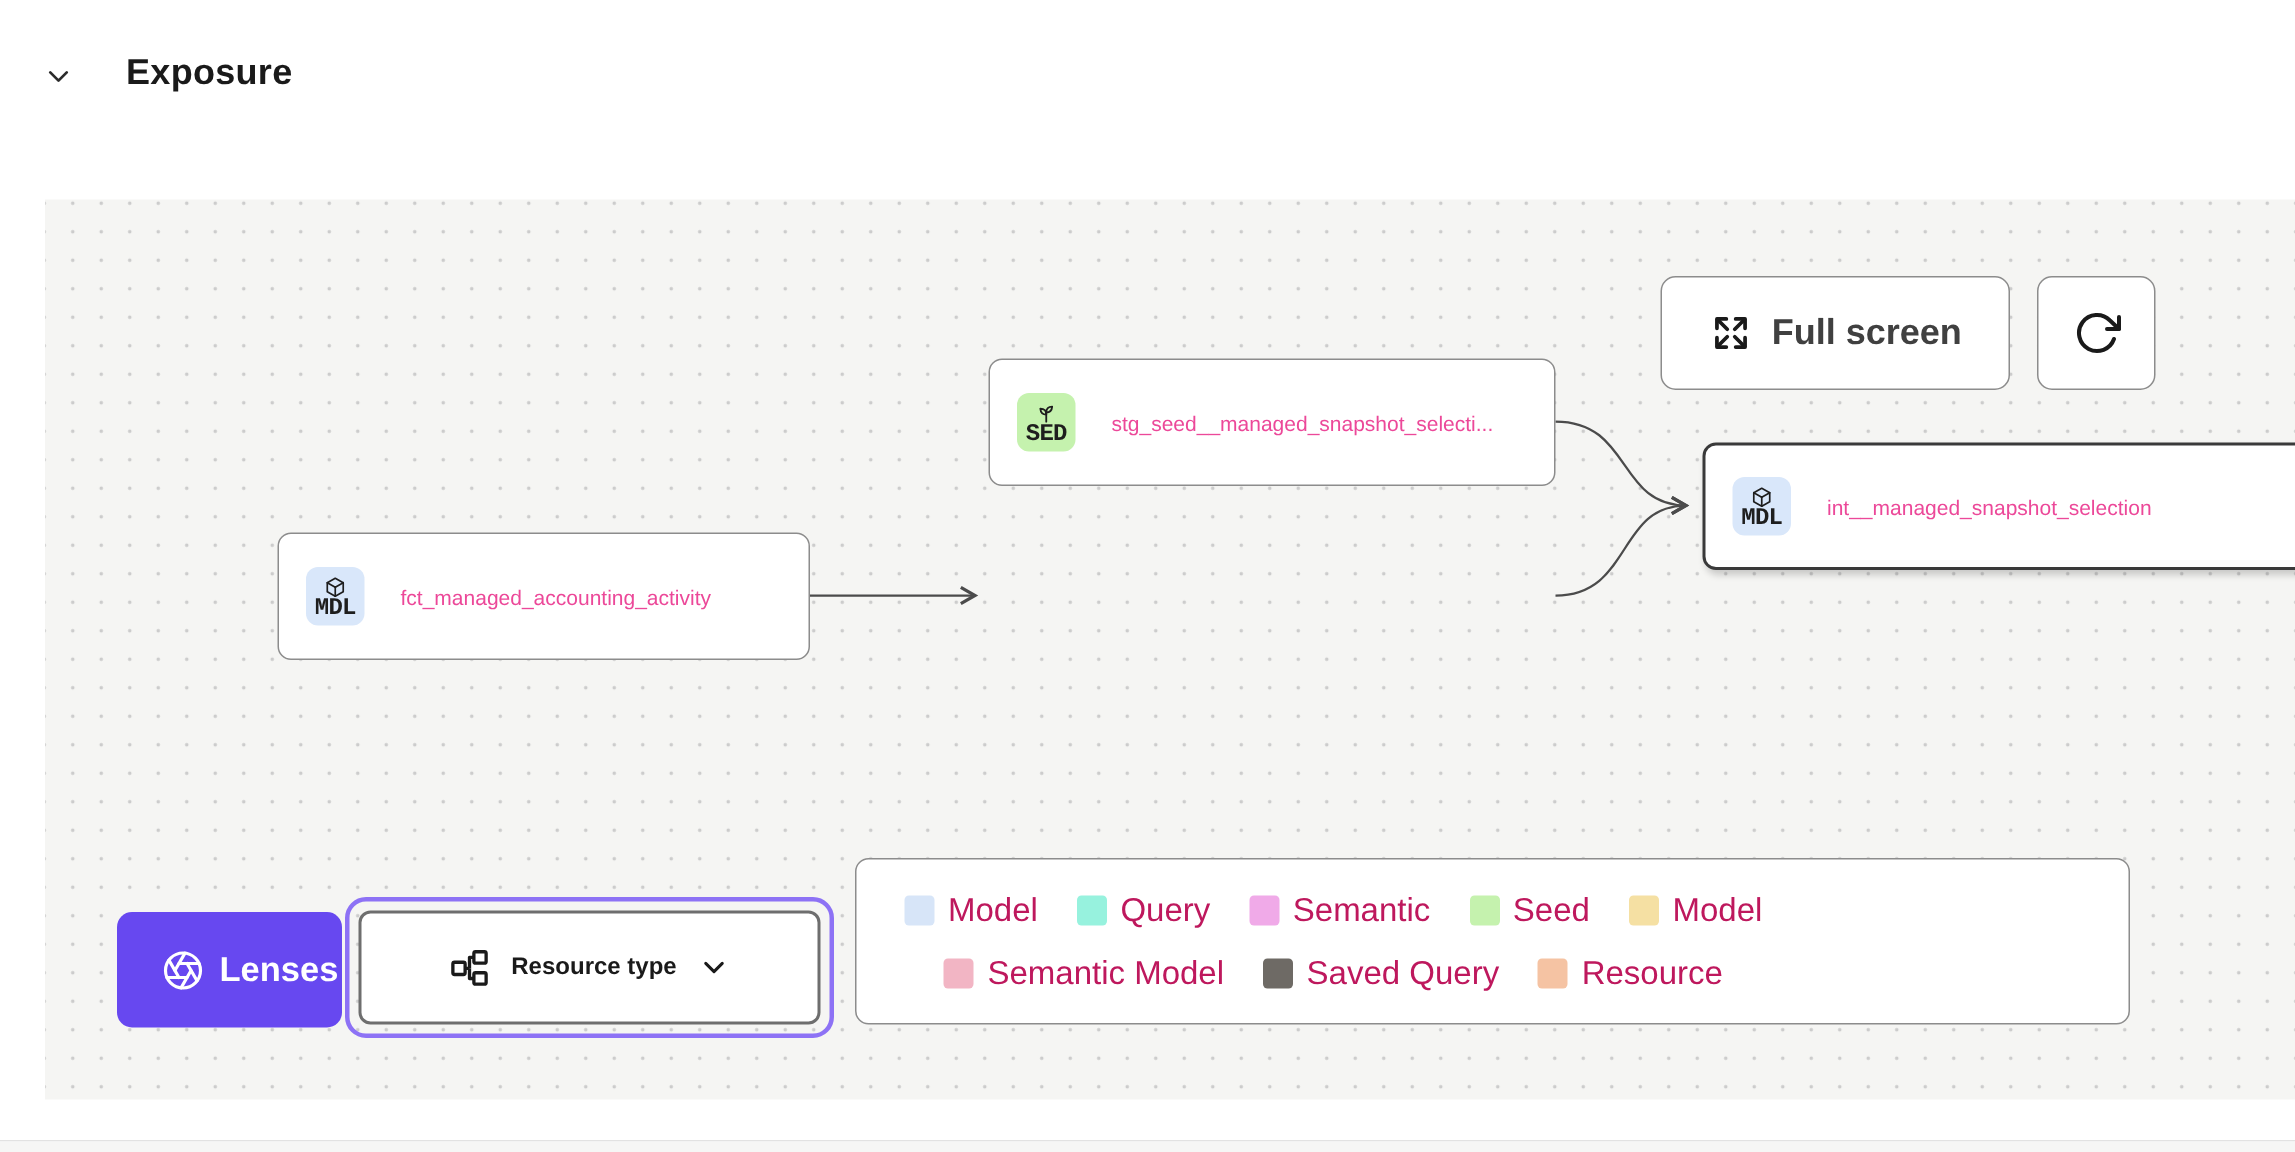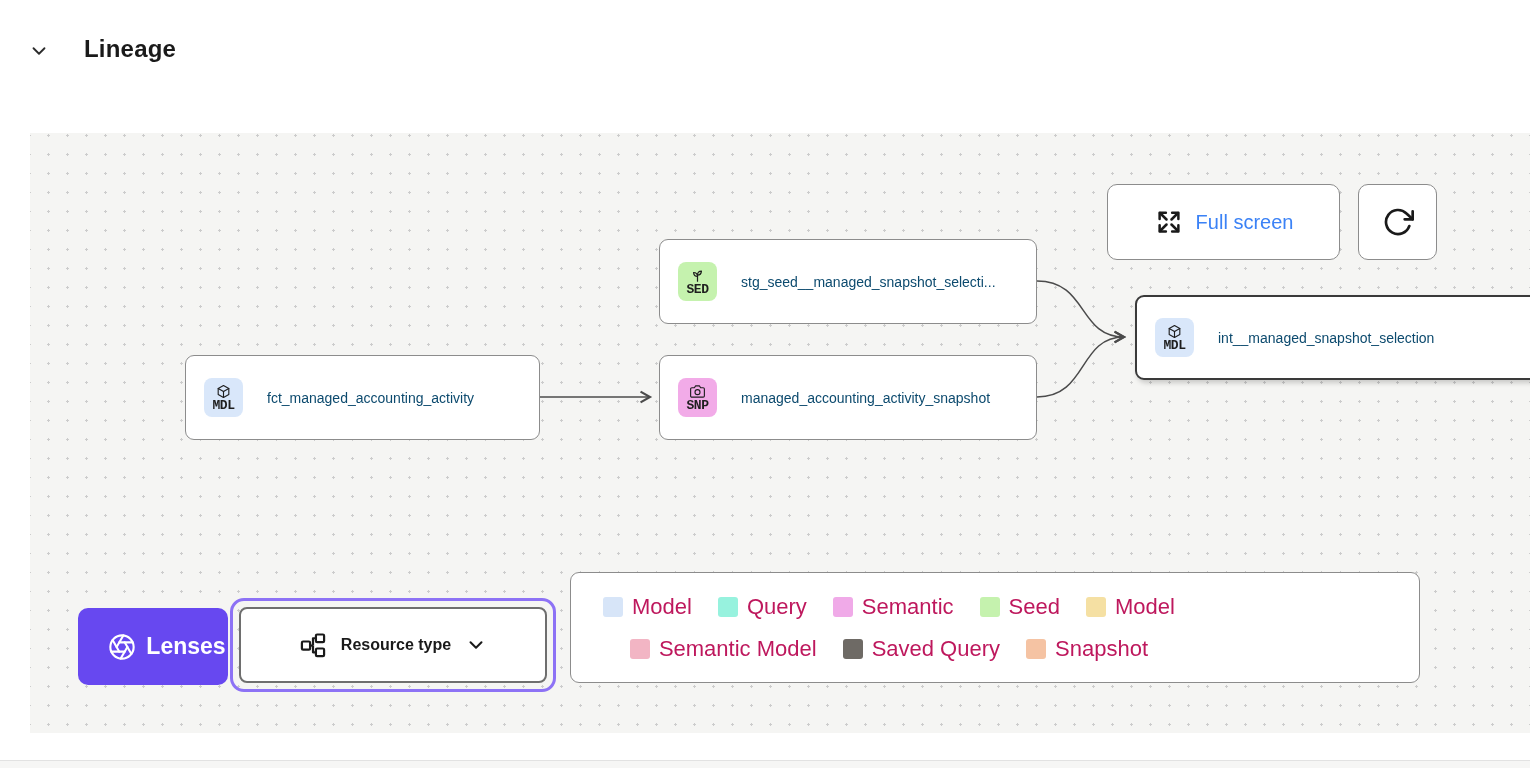--- a/index.html
+++ b/index.html
@@ -22,30 +22,30 @@
   
   .node { position:absolute; height:85px; background:#ffffff; border:1.5px solid #8c8c8c;
     border-radius:9px; display:flex; align-items:center; padding-left:18px; gap:24px; cursor:pointer; }
   .node.selected { border:2.5px solid #3a3a3a; box-shadow:2px 3px 5px rgba(0,0,0,.18); }
   .node-stg { left:629px; top:106px; width:378px; }
   .node-fct { left:155px; top:222px; width:355px; }
   .node-snp { left:629px; top:222px; width:378px; }
   .node-int { left:1105px; top:162px; width:430px; }
   .badge { width:39px; height:39px; border-radius:8px; display:flex; flex-direction:column;
     align-items:center; justify-content:center; gap:1px; flex:0 0 auto; }
-  .badge-code { font-family:"Liberation Mono", monospace; font-size:13px; font-weight:700;
+  .badge-code { font-family:"Liberation Mono", monospace; font-size:16px; font-weight:700;
     color:#1e1e1e; line-height:11px; letter-spacing:-.5px; }
   .badge svg { display:block; }
-  .node-label { font-size:14px; color:#0c4a6e; white-space:nowrap; }
+  .node-label { font-size:14px; color:#ec4899; white-space:nowrap; }
 
   
   .btn { position:absolute; background:#fff; border:1.5px solid #8c8c8c; border-radius:10px;
     display:flex; align-items:center; justify-content:center; gap:12px; cursor:pointer; }
   .fullscreen-btn { left:1077px; top:51px; width:233px; height:76px; }
-  .fullscreen-label { font-size:20px; font-weight:400; color:#3b82f6; }
+  .fullscreen-label { font-size:24px; font-weight:700; color:#404040; }
   .refresh-btn { left:1328px; top:51px; width:79px; height:76px; }
 
   
   .lenses-btn { position:absolute; left:48px; top:475px; width:150px; height:77px;
     border-radius:10px; display:flex; align-items:center; justify-content:center; gap:10px;
     cursor:pointer; border:none;padding-left:28px; }
   .lenses-label { color:#ffffff; font-size:23px; font-weight:600; }
 
   .resource-ring { position:absolute; left:200px; top:465px; width:326px; height:94px;
     border:3px solid #8d72f5; border-radius:14px; background:transparent; padding:6px; cursor:pointer; }
@@ -68,21 +68,21 @@
   .footer-divider { position:absolute; left:0; top:760px; width:1530px; height:1px; background:#e2e2e2; }
   .footer-strip { position:absolute; left:0; top:761px; width:1530px; height:7px; background:#f6f6f5; }
 </style>
 </head>
 <body>
 
 <div class="page-header">
   <svg class="header-chevron" viewBox="0 0 24 24" fill="none" stroke="#2b2b2b" stroke-width="2" stroke-linecap="round" stroke-linejoin="round">
     <polyline points="6 9 12 15 18 9"></polyline>
   </svg>
-  <div class="page-title">Lineage</div>
+  <div class="page-title">Exposure</div>
 </div>
 
 <div class="canvas">
 
   <svg class="edges" viewBox="0 0 1500 600">
     <defs>
       <marker id="arrow" viewBox="0 0 10 10" refX="8" refY="5" markerWidth="9" markerHeight="9" orient="auto">
         <path d="M1,1 L8,5 L1,9" fill="none" stroke="#4b4b4b" stroke-width="1.6"></path>
       </marker>
     </defs>
@@ -108,30 +108,20 @@
       <svg width="15" height="15" viewBox="0 0 24 24" fill="none" stroke="#1e1e1e" stroke-width="1.8" stroke-linecap="round" stroke-linejoin="round">
         <path d="M12 2.5 L20.5 7.2 V16.8 L12 21.5 L3.5 16.8 V7.2 Z"></path>
         <path d="M3.5 7.2 L12 12 L20.5 7.2"></path>
         <path d="M12 12 V21.5"></path>
       </svg>
       <span class="badge-code">MDL</span>
     </div>
     <span class="node-label">fct_managed_accounting_activity</span>
   </div>
 
-  <div class="node node-snp">
-    <div class="badge" style="background-color: rgb(242, 171, 232);">
-      <svg width="15" height="15" viewBox="0 0 24 24" fill="none" stroke="#1e1e1e" stroke-width="1.8" stroke-linecap="round" stroke-linejoin="round">
-        <path d="M23 19a2 2 0 0 1-2 2H3a2 2 0 0 1-2-2V8a2 2 0 0 1 2-2h4l2-3h6l2 3h4a2 2 0 0 1 2 2z"></path>
-        <circle cx="12" cy="13" r="4"></circle>
-      </svg>
-      <span class="badge-code">SNP</span>
-    </div>
-    <span class="node-label">managed_accounting_activity_snapshot</span>
-  </div>
 
   <div class="node node-int selected">
     <div class="badge" style="background-color: rgb(217, 231, 250);">
       <svg width="15" height="15" viewBox="0 0 24 24" fill="none" stroke="#1e1e1e" stroke-width="1.8" stroke-linecap="round" stroke-linejoin="round">
         <path d="M12 2.5 L20.5 7.2 V16.8 L12 21.5 L3.5 16.8 V7.2 Z"></path>
         <path d="M3.5 7.2 L12 12 L20.5 7.2"></path>
         <path d="M12 12 V21.5"></path>
       </svg>
       <span class="badge-code">MDL</span>
     </div>
@@ -217,21 +207,21 @@
           <span class="legend-item">
             <span class="swatch" style="background-color: rgb(242, 181, 196);"></span>
             <span class="legend-label">Semantic Model</span>
           </span>
           <span class="legend-item">
             <span class="swatch" style="background-color: rgb(110, 106, 101);"></span>
             <span class="legend-label">Saved Query</span>
           </span>
           <span class="legend-item">
             <span class="swatch" style="background-color: rgb(245, 195, 163);"></span>
-            <span class="legend-label">Snapshot</span>
+            <span class="legend-label">Resource</span>
           </span>
         </div>
       </div>
   </div>
 
 </div>
 
 <div class="footer-divider"></div>
 <div class="footer-strip"></div>
 

